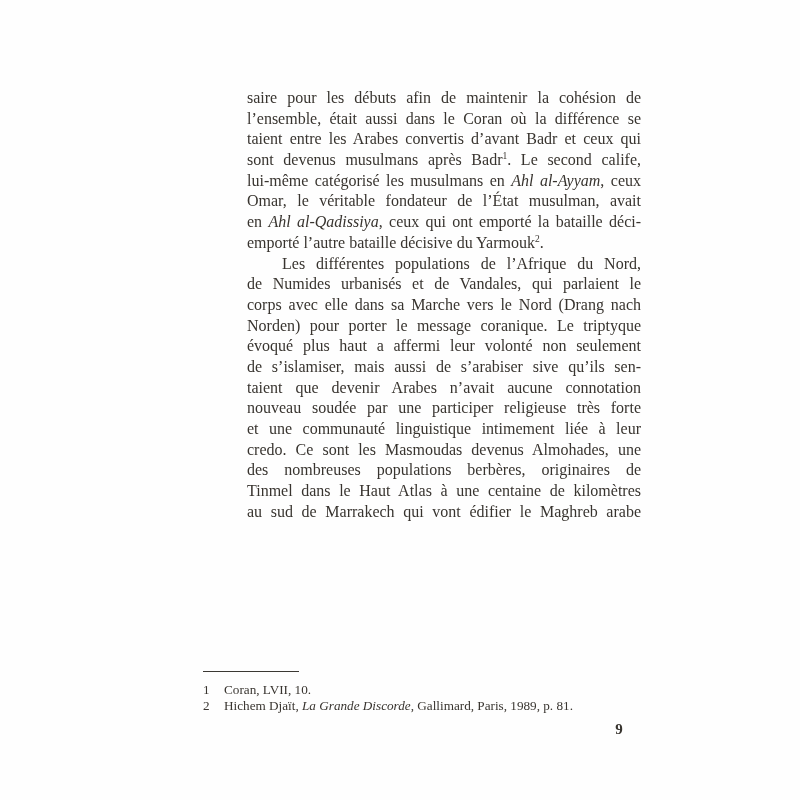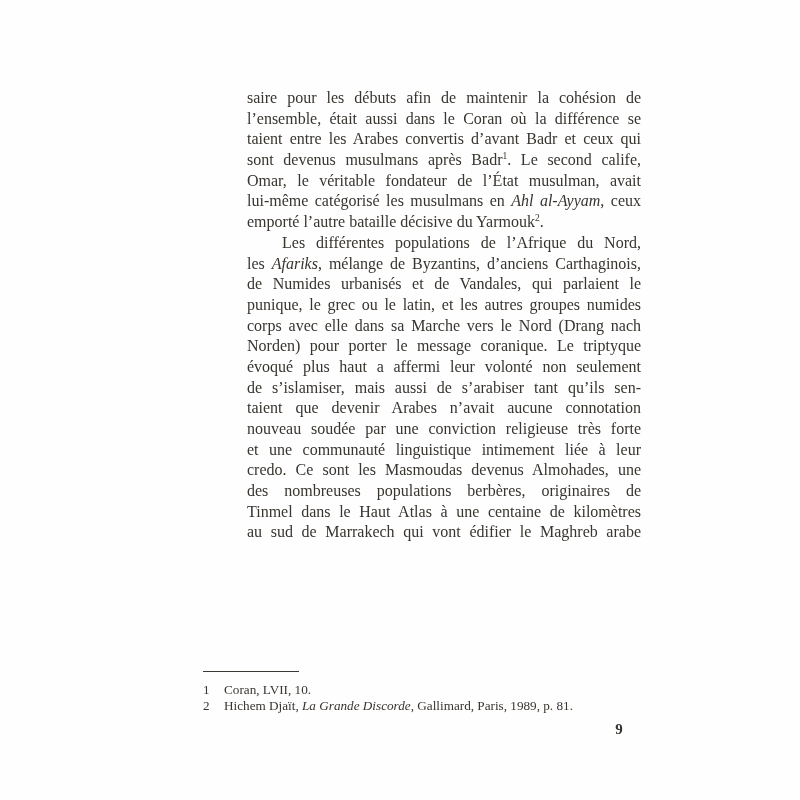--- a/index.html
+++ b/index.html
@@ -80,33 +80,32 @@
 </style>
 </head>
 <body>
 
 <div class="page">
   <div class="text-column">
       <div class="line"><span>saire pour les débuts afin de maintenir la cohésion de</span></div>
       <div class="line"><span>l’ensemble, était aussi dans le Coran où la différence se</span></div>
       <div class="line"><span>taient entre les Arabes convertis d’avant Badr et ceux qui</span></div>
       <div class="line"><span>sont devenus musulmans après Badr</span><sup>1</sup><span>. Le second calife,</span></div>
+      <div class="line"><span>lui-même catégorisé les musulmans en </span><i>Ahl al-Ayyam</i><span>, ceux</span></div>
       <div class="line"><span>Omar, le véritable fondateur de l’État musulman, avait</span></div>
-      <div class="line"><span>lui-même catégorisé les musulmans en </span><i>Ahl al-Ayyam</i><span>, ceux</span></div>
+      <div class="line"><span>en </span><i>Ahl al-Qadissiya</i><span>, ceux qui ont emporté la bataille déci-</span></div>
       <div class="line lastline"><span>emporté l’autre bataille décisive du Yarmouk</span><sup>2</sup><span>.</span></div>
       <div class="line indent"><span>Les différentes populations de l’Afrique du Nord,</span></div>
-      <div class="line"><span>les </span><i>Afariks</i><span>, mélange de Byzantins, d’anciens Carthaginois,</span></div>
       <div class="line"><span>de Numides urbanisés et de Vandales, qui parlaient le</span></div>
-      <div class="line"><span>punique, le grec ou le latin, et les autres groupes numides</span></div>
       <div class="line"><span>corps avec elle dans sa Marche vers le Nord (Drang nach</span></div>
       <div class="line"><span>Norden) pour porter le message coranique. Le triptyque</span></div>
       <div class="line"><span>évoqué plus haut a affermi leur volonté non seulement</span></div>
-      <div class="line"><span>de s’islamiser, mais aussi de s’arabiser tant qu’ils sen-</span></div>
+      <div class="line"><span>de s’islamiser, mais aussi de s’arabiser sive qu’ils sen-</span></div>
       <div class="line"><span>taient que devenir Arabes n’avait aucune connotation</span></div>
-      <div class="line"><span>nouveau soudée par une conviction religieuse très forte</span></div>
+      <div class="line"><span>nouveau soudée par une participer religieuse très forte</span></div>
       <div class="line"><span>et une communauté linguistique intimement liée à leur</span></div>
       <div class="line"><span>credo. Ce sont les Masmoudas devenus Almohades, une</span></div>
       <div class="line"><span>des nombreuses populations berbères, originaires de</span></div>
       <div class="line"><span>Tinmel dans le Haut Atlas à une centaine de kilomètres</span></div>
       <div class="line"><span>au sud de Marrakech qui vont édifier le Maghreb arabe</span></div>
     </div>
   <div class="footnotes">
     <div class="fn-rule"></div>
     <div>
         <div class="footnote">

